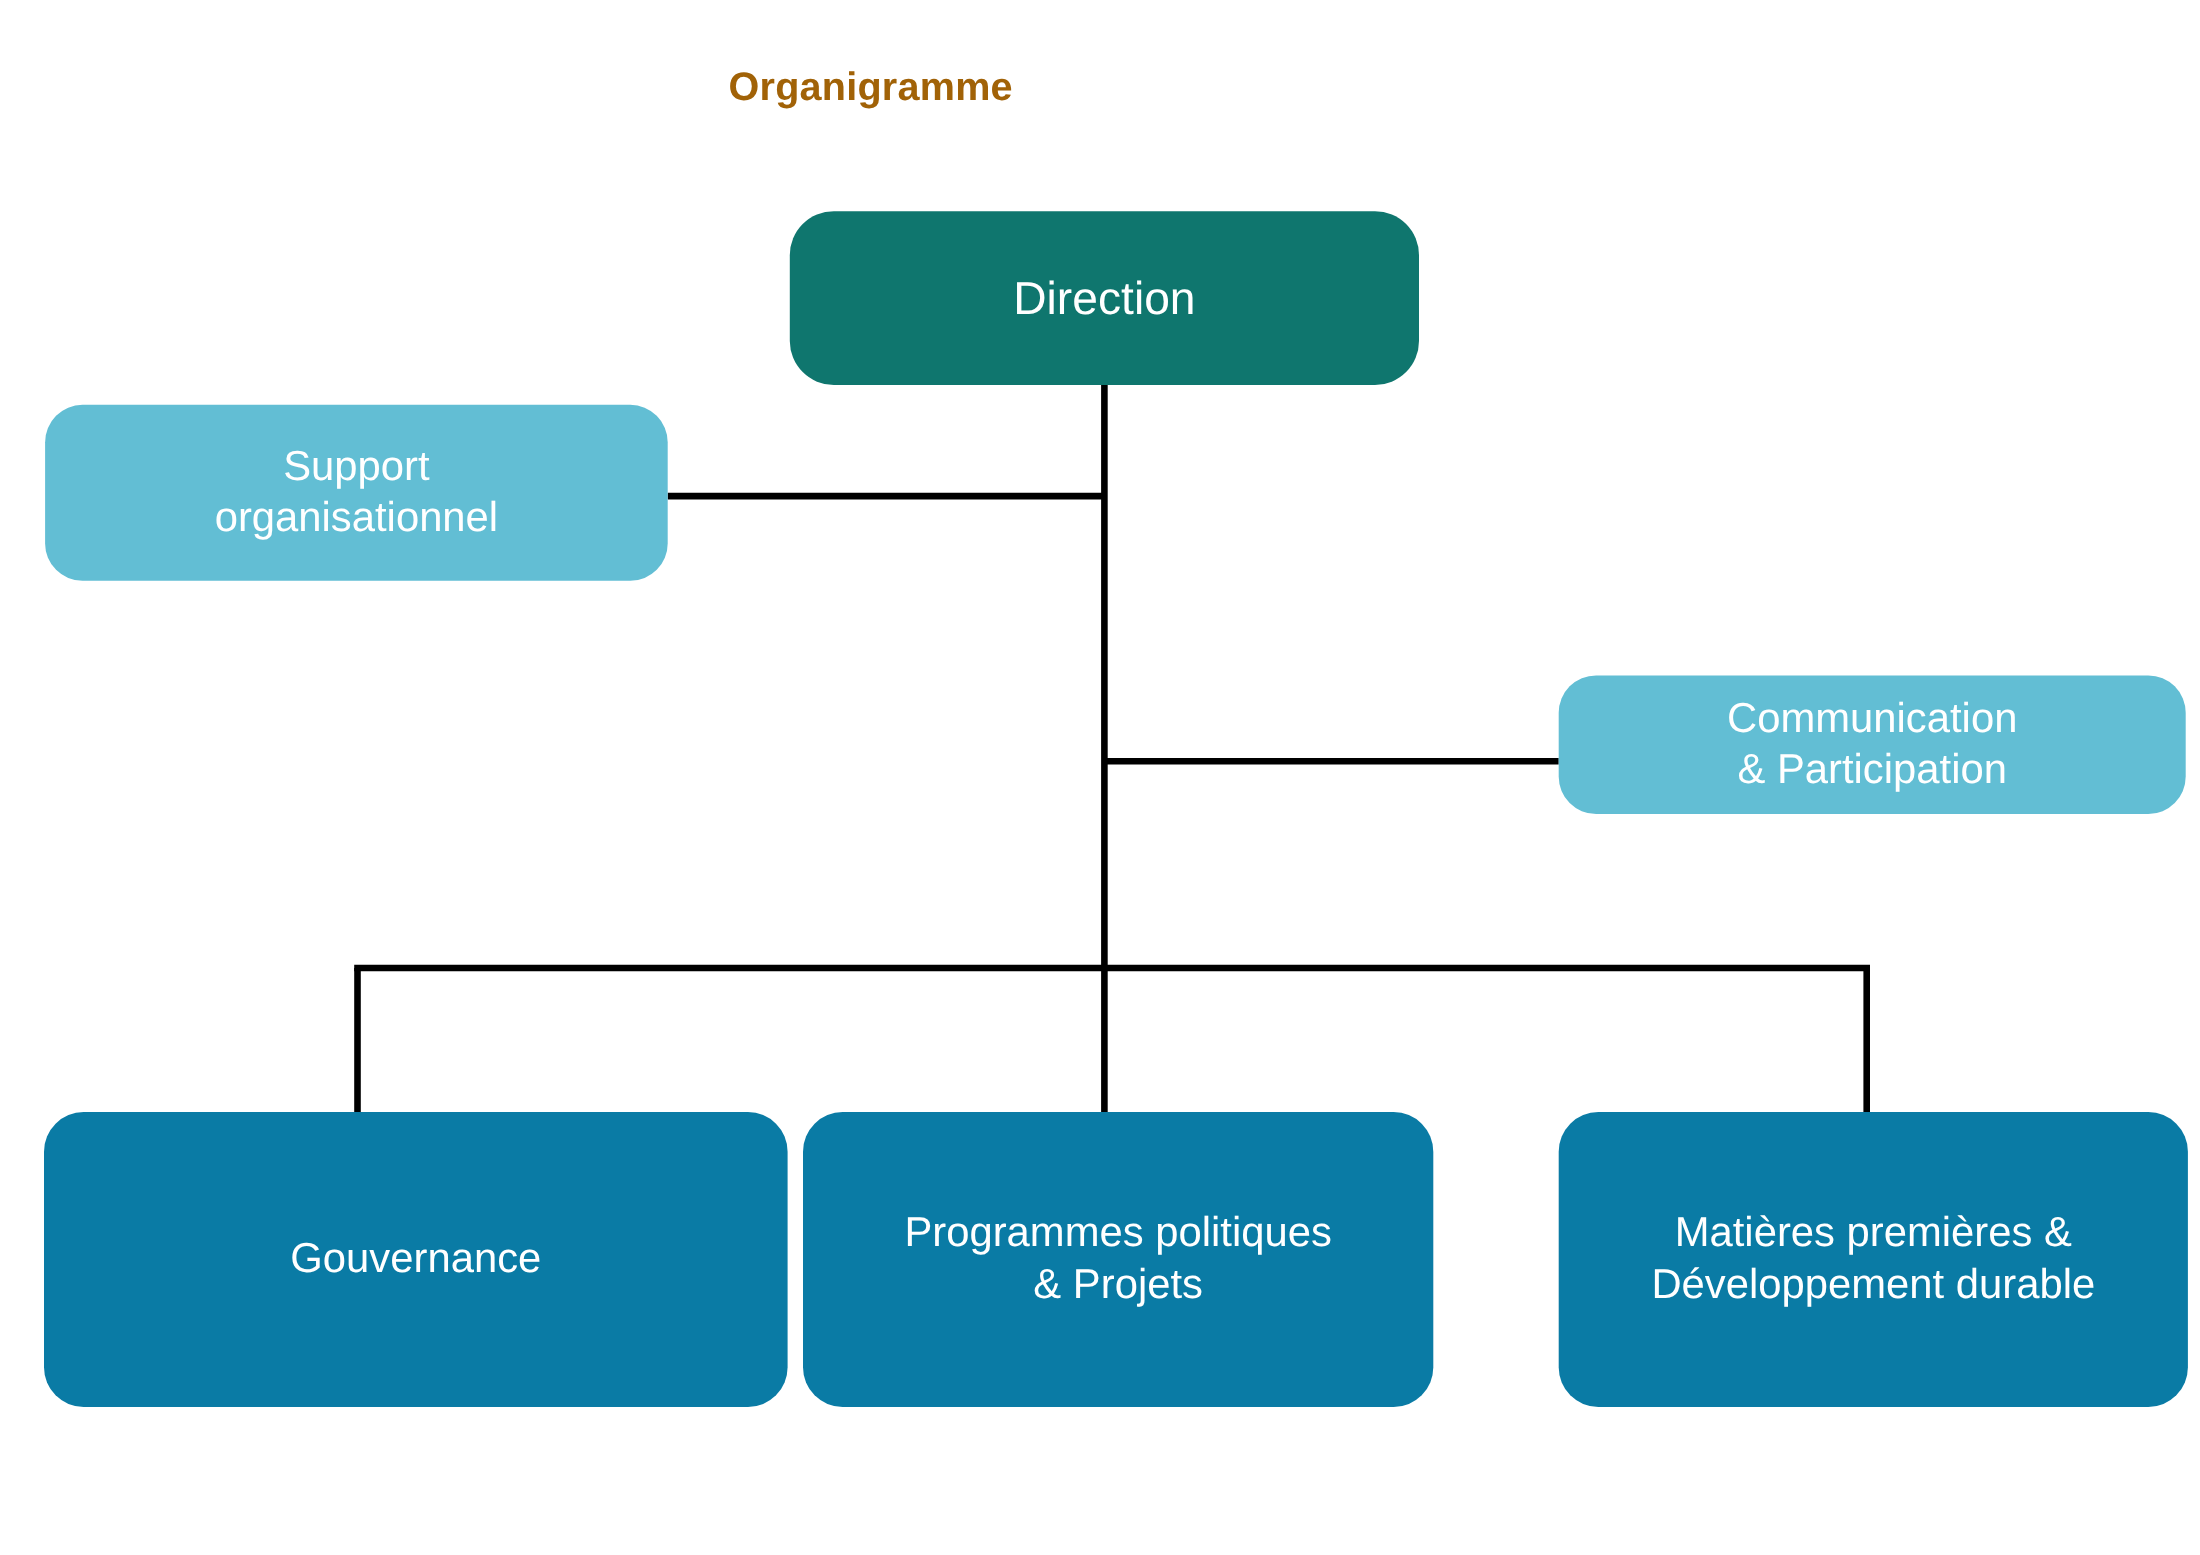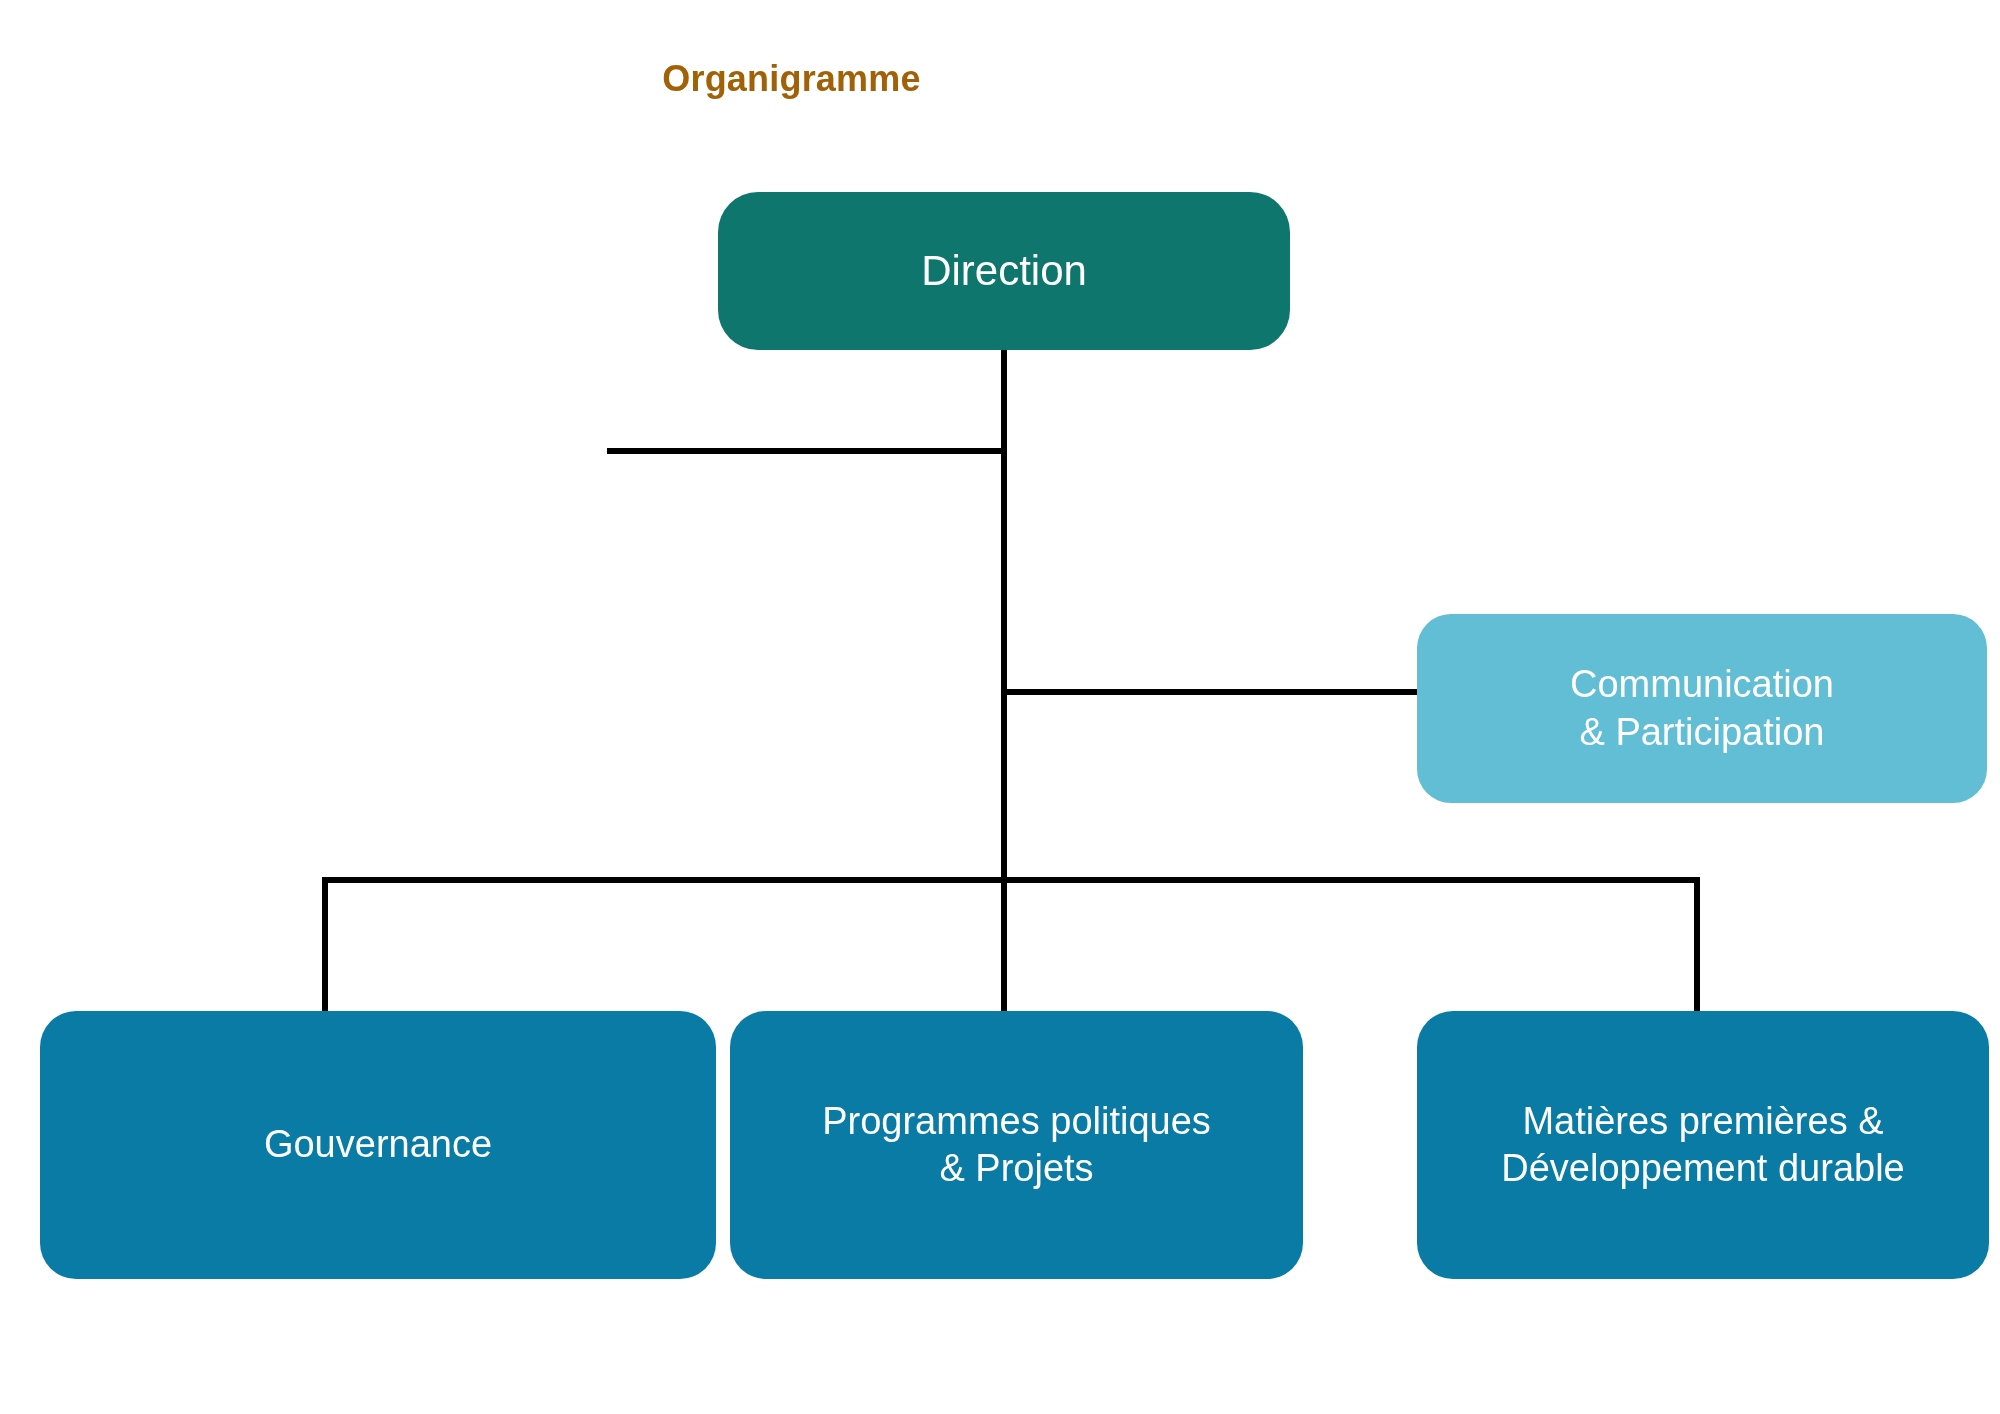--- a/index.html
+++ b/index.html
@@ -67,21 +67,21 @@
     top: 368px;
     width: 566px;
     height: 160px;
     background: #62bed4;
     font-size: 38px;
   }
   .node-communication {
     left: 1417px;
     top: 614px;
     width: 570px;
-    height: 189px;
+    height: 126px;
     background: #62bed4;
     font-size: 38px;
   }
   .node-lvl3 {
     top: 1011px;
     height: 268px;
     background: #0a7ba5;
     font-size: 38px;
     border-radius: 36px;
   }
@@ -119,20 +119,26 @@
       <line x1="325" y1="880" x2="325" y2="1011"></line>
       <line x1="1004" y1="880" x2="1004" y2="1011"></line>
       <line x1="1697" y1="880" x2="1697" y2="1011"></line>
     </g>
   </svg>
 
   <div class="node node-direction">
     <span>Direction</span>
   </div>
 
+  <div class="node node-support">
+    <div>
+      <span>Support</span>
+      <span>organisationnel</span>
+    </div>
+  </div>
 
   <div class="node node-communication">
     <div>
       <span>Communication</span>
       <span>&amp; Participation</span>
     </div>
   </div>
 
   <div class="node node-lvl3 node-gouvernance">
     <span>Gouvernance</span>

